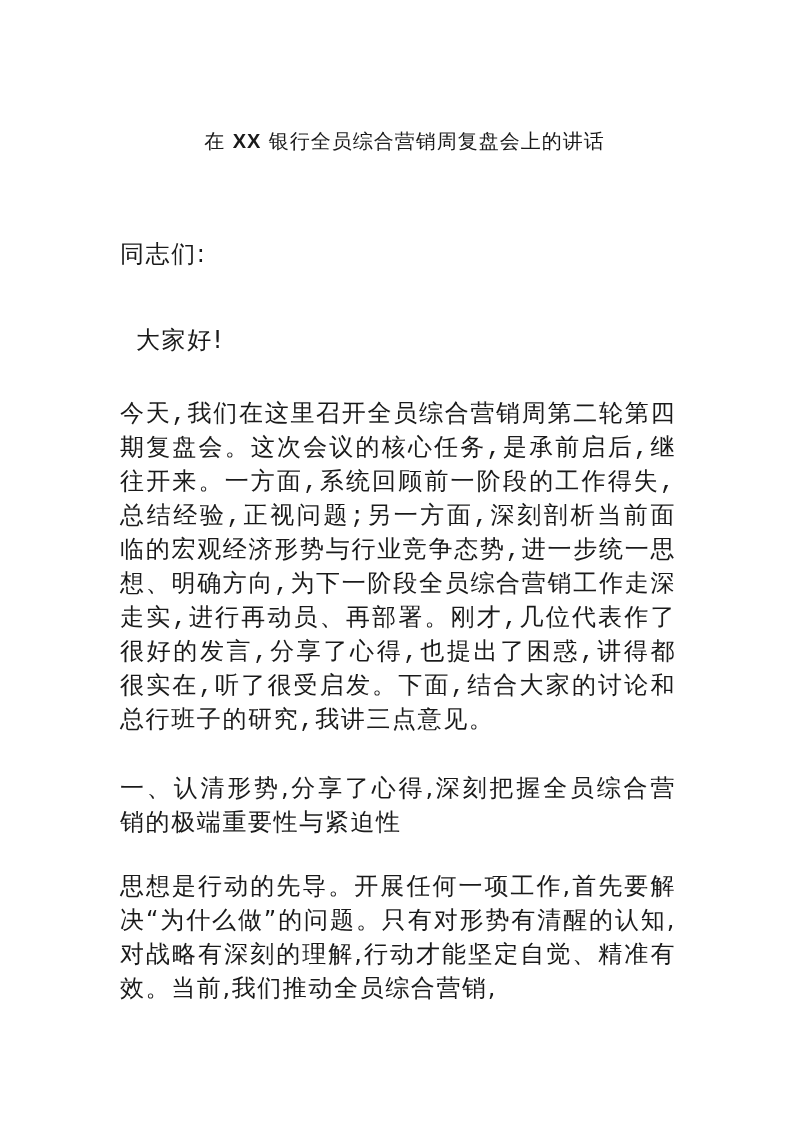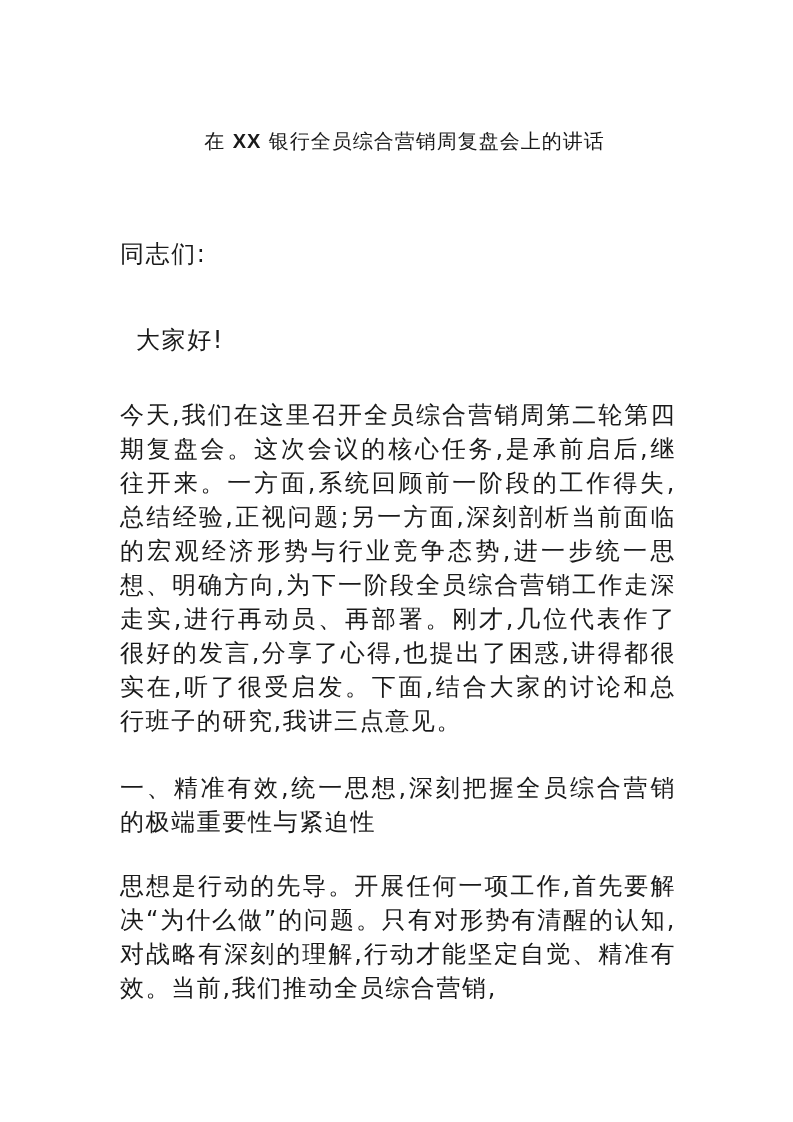--- a/index.html
+++ b/index.html
@@ -15,28 +15,28 @@
   }
   .title b { font-family: "Liberation Sans", sans-serif; font-weight: bold; }
   .para {
     position: absolute; left: 120px; width: 556px;
     font-size: 24px; line-height: 34px; letter-spacing: 1.6px;
     text-align: justify; text-align-last: left;
     word-break: break-all; margin: 0;
   }
   .p-greet { top: 237px; }
   .p-hello { top: 323px; margin-left: 16px; }
-  .p-intro { top: 398px; }
+  .p-intro { top: 398px; font-family: Liberation Mono, monospace; }
   .p-head1 { top: 771px; }
   .p-body1 { top: 869px; }
 </style>
 </head>
 <body>
 
 <div class="page">
   <div class="title"><span>在</span> <b>XX</b> <span>银行全员综合营销周复盘会上的讲话</span></div>
 
   <p class="para p-greet">同志们:</p>
   <p class="para p-hello">大家好!</p>
   <p class="para p-intro">今天,我们在这里召开全员综合营销周第二轮第四期复盘会。这次会议的核心任务,是承前启后,继往开来。一方面,系统回顾前一阶段的工作得失,总结经验,正视问题;另一方面,深刻剖析当前面临的宏观经济形势与行业竞争态势,进一步统一思想、明确方向,为下一阶段全员综合营销工作走深走实,进行再动员、再部署。刚才,几位代表作了很好的发言,分享了心得,也提出了困惑,讲得都很实在,听了很受启发。下面,结合大家的讨论和总行班子的研究,我讲三点意见。</p>
-  <p class="para p-head1">一、精准有效,统一思想,深刻把握全员综合营销的极端重要性与紧迫性</p>
+  <p class="para p-head1">一、认清形势,分享了心得,深刻把握全员综合营销的极端重要性与紧迫性</p>
   <p class="para p-body1">思想是行动的先导。开展任何一项工作,首先要解决“为什么做”的问题。只有对形势有清醒的认知,对战略有深刻的理解,行动才能坚定自觉、精准有效。当前,我们推动全员综合营销,</p>
 </div>
 
 </body></html>

